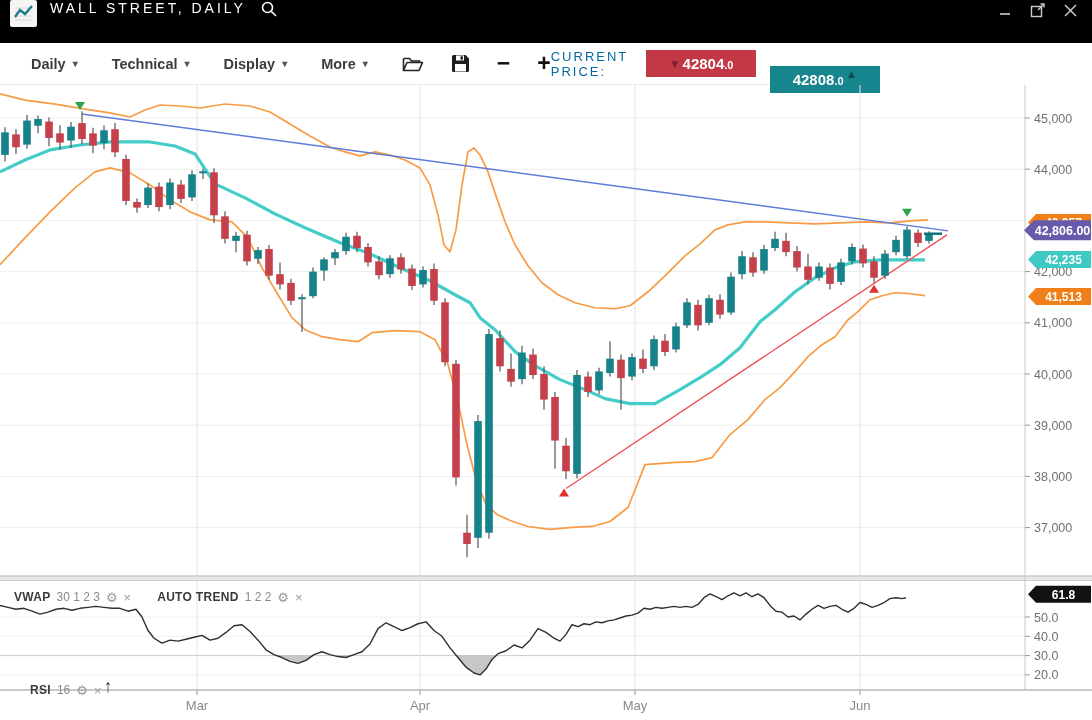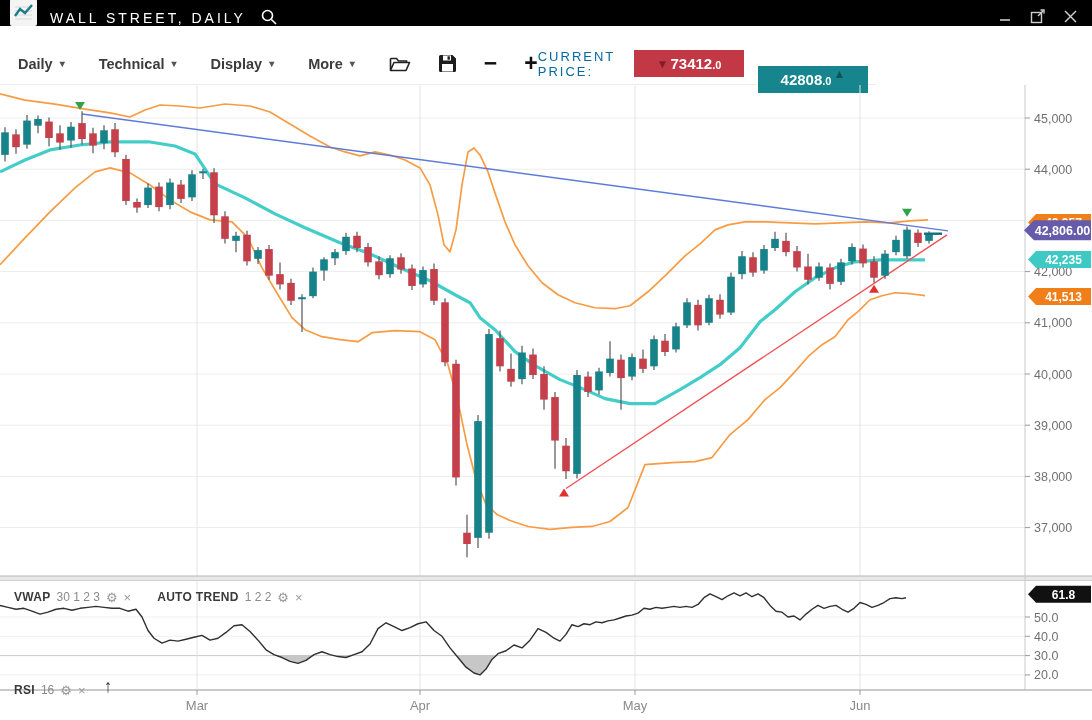--- a/index.html
+++ b/index.html
@@ -1,31 +1,31 @@
 <!DOCTYPE html>
 <html><head>
 <meta charset="utf-8">
 <style>
   html,body{margin:0;padding:0;background:#fff;}
   #app{position:relative;width:1092px;height:720px;overflow:hidden;
        font-family:"Liberation Sans",sans-serif;background:#fff;}
 
   
-  .titlebar{position:absolute;top:0;left:0;width:1092px;height:26px;background:#000;
-            display:flex;align-items:flex-end;}
+  .titlebar{position:absolute;top:0;left:0;width:1092px;height:43px;background:#000;
+            display:flex;align-items:flex-start;}
   .app-icon{width:27px;height:27px;margin-left:10px;background:#f4f4f4;border-radius:2px;
             display:flex;align-items:center;justify-content:center;}
   .titlebar-title{color:#fff;font-size:14px;letter-spacing:3px;margin-left:13px;font-weight:400;}
   .tb-search{margin-left:14px;display:flex;align-items:center;}
   .win-controls{margin-left:auto;display:flex;align-items:center;gap:12px;margin-right:12px;}
   .win-btn{width:20px;height:20px;display:flex;align-items:center;justify-content:center;cursor:default;}
 
   
   .toolbar{position:absolute;top:43px;left:0;width:876px;height:42px;background:#fff;
-           border-bottom:1px solid #ececec;display:flex;align-items:center;padding-left:18px;box-sizing:border-box;}
+           border-bottom:1px solid #ececec;display:flex;align-items:center;padding-left:31px;box-sizing:border-box;}
   .menus{display:flex;align-items:center;gap:34px;}
   .menu{display:flex;align-items:center;gap:7px;font-size:14.5px;font-weight:700;color:#3c3c3c;cursor:pointer;}
   .menu .caret{font-size:10px;color:#555;}
   .tb-icons{display:flex;align-items:center;gap:27px;margin-left:34px;}
   .tb-icon{display:flex;align-items:center;justify-content:center;cursor:pointer;}
   .glyph-btn{font-size:23px;font-weight:700;color:#111;line-height:1;}
   .price-cluster{margin-left:auto;display:flex;align-items:center;margin-right:8px;}
   .cp-label{font-size:13px;color:#0369a1;letter-spacing:2px;margin-right:18px;}
   .price-badge{height:27px;min-width:94px;display:flex;align-items:center;justify-content:center;
                color:#fff;font-size:15px;font-weight:700;padding:0 8px;position:relative;}
@@ -36,21 +36,21 @@
   .buy .arrow{color:#0c5259;margin-left:2px;align-self:flex-start;margin-top:2px;}
 
   
   .chart-wrap{position:absolute;top:85px;left:0;width:1092px;height:635px;}
   svg text{font-family:"Liberation Sans",sans-serif;}
 
   .indicator-row{position:absolute;display:flex;align-items:center;gap:6px;font-size:12px;color:#8a8a8a;text-align:right;}
   .indicator-row .ind-name{font-weight:700;color:#3a3a3a;letter-spacing:.3px;}
   .ind-icon{color:#9a9a9a;font-size:13px;cursor:pointer;line-height:1;}
   .row-vwap{top:505px;left:14px;}
-  .row-rsi{top:598px;left:14px;}
+  .row-rsi{top:598px;left:30px;}
   .rsi-arrow{position:absolute;top:592px;left:104px;font-size:16px;color:#2c2c2c;transform:scaleY(1.15);}
   .ind-gap{width:14px;}
 </style>
 </head>
 <body>
 
 <div id="app">
 
   <div class="titlebar">
     <div class="app-icon">
@@ -125,21 +125,21 @@
           <rect x="4" y="10" width="11" height="7.5" fill="#fff"></rect>
         </svg>
       </span>
       <span class="tb-icon glyph-btn">−</span>
       <span class="tb-icon glyph-btn">+</span>
     </div>
     <div class="price-cluster">
       <span class="cp-label">CURRENT PRICE:</span>
       <div class="price-badge sell" id="sell-badge" style="background: rgb(194, 56, 69);">
         <span class="arrow">▼</span>
-        <span>73412</span>
+        <span>42804</span>
           <span class="dec">.0</span>
       </div>
       <div class="price-badge buy" id="buy-badge" style="background: rgb(23, 133, 141); margin-top: 32px;">
         <span>42808</span>
           <span class="dec">.0</span>
         <span class="arrow">▲</span>
       </div>
     </div>
   </div>
 

